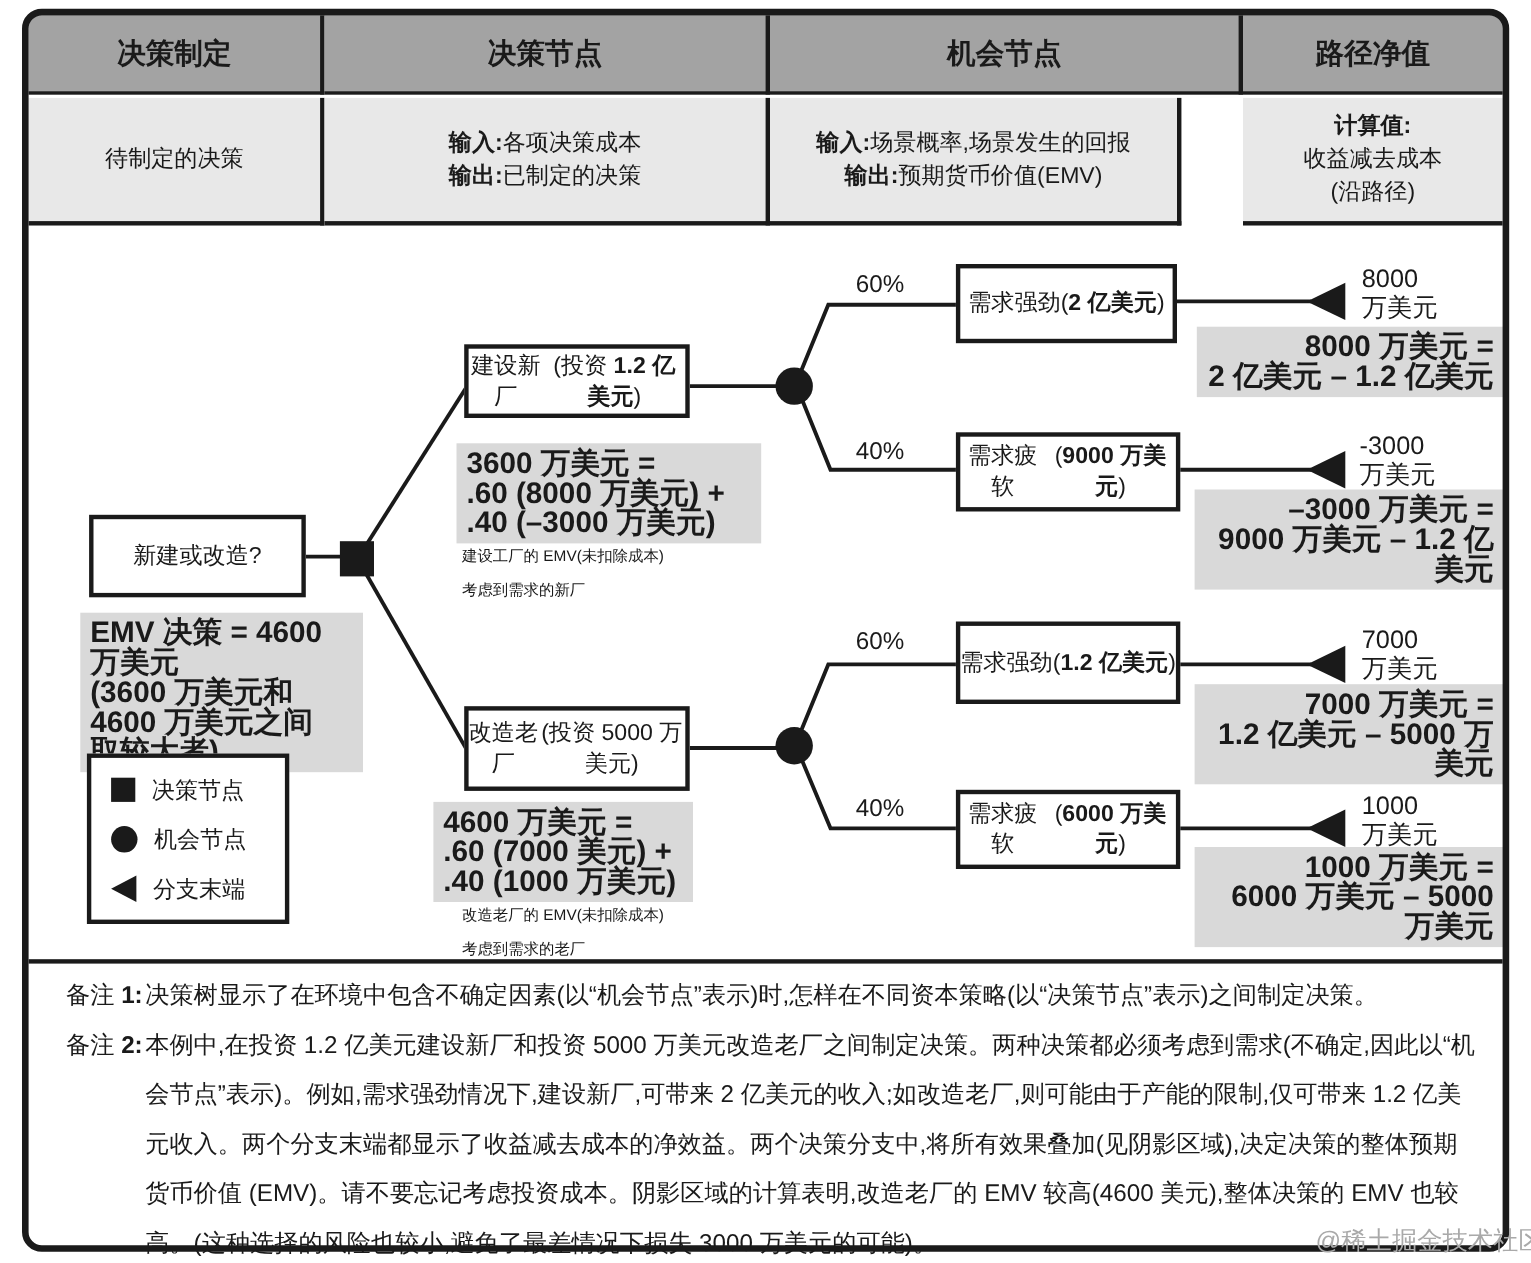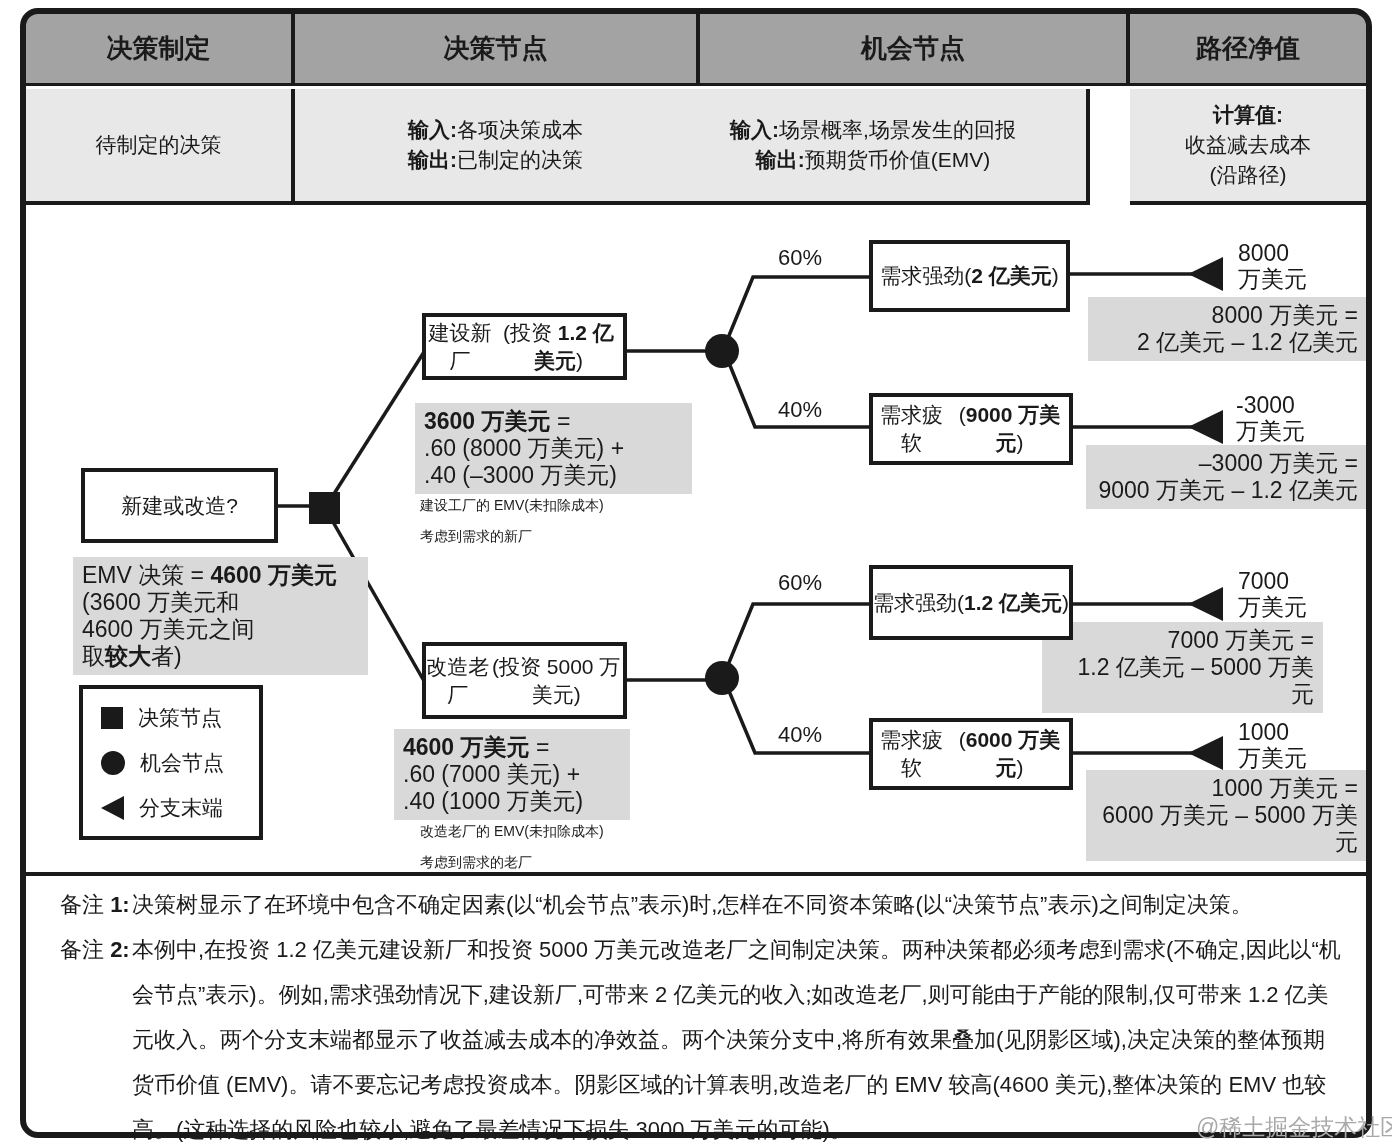--- a/index.html
+++ b/index.html
@@ -9,21 +9,21 @@
   
   .frame{left:20px;top:8px;width:1352px;height:1130px;border:6px solid #1a1a1a;border-radius:18px;z-index:6;pointer-events:none;}
   
   .hcell{display:flex;flex-direction:column;align-items:center;justify-content:center;text-align:center;z-index:2;}
   .hrow1{top:14px;height:72px;background:#a3a3a3;font-weight:bold;font-size:26px;border-bottom:3px solid #1a1a1a;}
   .hrow2{top:89px;height:116px;background:#e8e8e8;font-size:21px;line-height:30px;border-bottom:4px solid #1a1a1a;}
   .vline{border-right:4px solid #1a1a1a;}
   
   .node-box{border:4px solid #1a1a1a;background:#fff;display:flex;flex-direction:row;align-items:center;
             justify-content:center;text-align:center;font-size:21px;line-height:28px;z-index:3;}
-  .gray-box{background:#d9d9d9;font-size:23px;line-height:27px;padding:5px 9px;z-index:2;}
+  .gray-box{background:#d9d9d9;font-size:27px;line-height:27px;padding:5px 9px;z-index:2;font-weight:bold;}
   .gray-right{text-align:right;}
   .caption{font-size:14px;line-height:31px;z-index:2;}
   .prob{font-size:22px;z-index:3;}
   .result-label{font-weight:normal;font-size:23px;line-height:26px;z-index:3;}
   .legend-box{border:4px solid #1a1a1a;background:#fff;display:flex;flex-direction:column;
               justify-content:center;gap:17px;padding-left:18px;font-size:21px;z-index:3;}
   .legend-row{display:flex;align-items:center;gap:15px;}
   .glyph-square{width:22px;height:22px;background:#1a1a1a;}
   .glyph-circle{width:24px;height:24px;background:#1a1a1a;border-radius:50%;}
   .glyph-tri{width:0;height:0;border-top:12px solid transparent;border-bottom:12px solid transparent;border-right:23px solid #1a1a1a;}
@@ -82,35 +82,35 @@
     <span>路径净值</span>
     </div>
 
   <div class="abs hcell hrow2 vline" style="left:26px;width:269px;">
     <div><span>待制定的决策</span></div>
   </div>
   <div class="abs hcell hrow2 vline" style="left:295px;width:405px;">
     <div><b>输入:</b><span>各项决策成本</span></div>
     <div><b>输出:</b><span>已制定的决策</span></div>
   </div>
-  <div class="abs hcell hrow2 vline" style="left:660px;width:430px;">
+  <div class="abs hcell hrow2 vline" style="left:700px;width:374px;">
     <div><b>输入:</b><span>场景概率,场景发生的回报</span></div>
     <div><b>输出:</b><span>预期货币价值(EMV)</span></div>
   </div>
   <div class="abs hcell hrow2" style="left:1130px;width:236px;">
     <div><b>计算值:</b></div>
     <div><span>收益减去成本</span></div>
     <div><span>(沿路径)</span></div>
   </div>
 
   <div class="abs node-box" style="left:81px;top:468px;width:197px;height:75px;">
     <span>新建或改造?</span>
   </div>
 
-  <div class="abs gray-box" style="left:73px;top:557px;width:295px;">
+  <div class="abs gray-box" style="left:73px;top:557px;width:257px;">
     <div><span>EMV 决策 = </span><b>4600 万美元</b></div>
     <div><span>(3600 万美元和</span></div>
     <div><span>4600 万美元之间</span></div>
     <div><span>取</span><b>较大</b><span>者)</span></div>
   </div>
 
   <div class="abs legend-box" style="left:79px;top:685px;width:184px;height:155px;">
     <div class="legend-row">
       <span class="glyph-square"></span>
       <span>决策节点</span>
@@ -193,21 +193,21 @@
   </div>
 
   <div class="abs gray-box gray-right" style="left:1088px;top:297px;width:279px;">
     <div><span>8000 万美元 =</span></div>
     <div><span>2 亿美元 – 1.2 亿美元</span></div>
   </div>
   <div class="abs gray-box gray-right" style="left:1086px;top:445px;width:281px;">
     <div><span>–3000 万美元 =</span></div>
     <div><span>9000 万美元 – 1.2 亿美元</span></div>
   </div>
-  <div class="abs gray-box gray-right" style="left:1042px;top:622px;width:281px;padding-left:18px;">
+  <div class="abs gray-box gray-right" style="left:1086px;top:622px;width:281px;padding-left:18px;">
     <div><span>7000 万美元 =</span></div>
     <div><span>1.2 亿美元 – 5000 万美元</span></div>
   </div>
   <div class="abs gray-box gray-right" style="left:1086px;top:770px;width:281px;">
     <div><span>1000 万美元 =</span></div>
     <div><span>6000 万美元 – 5000 万美元</span></div>
   </div>
 
   <div class="abs sep"></div>
 

